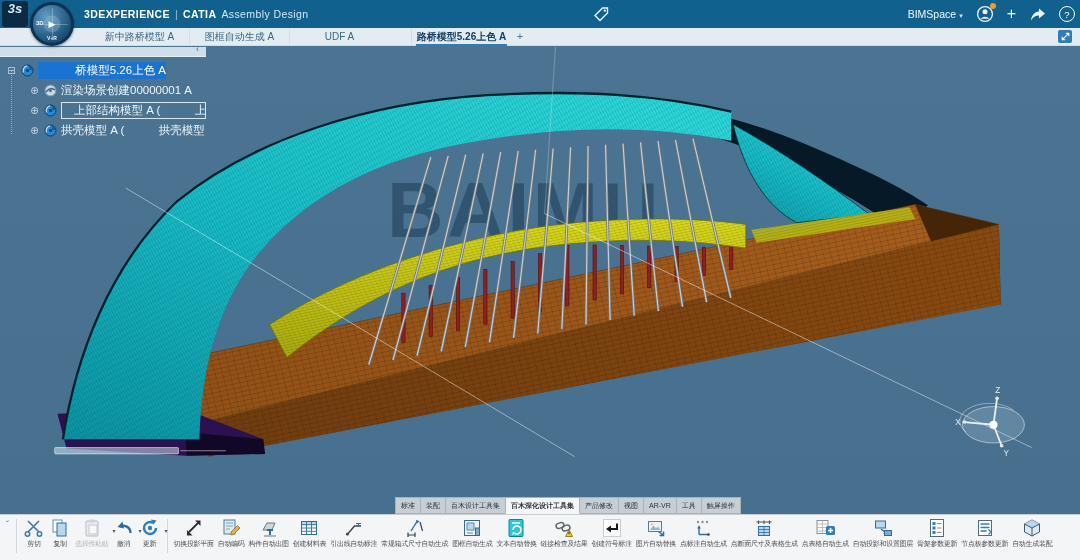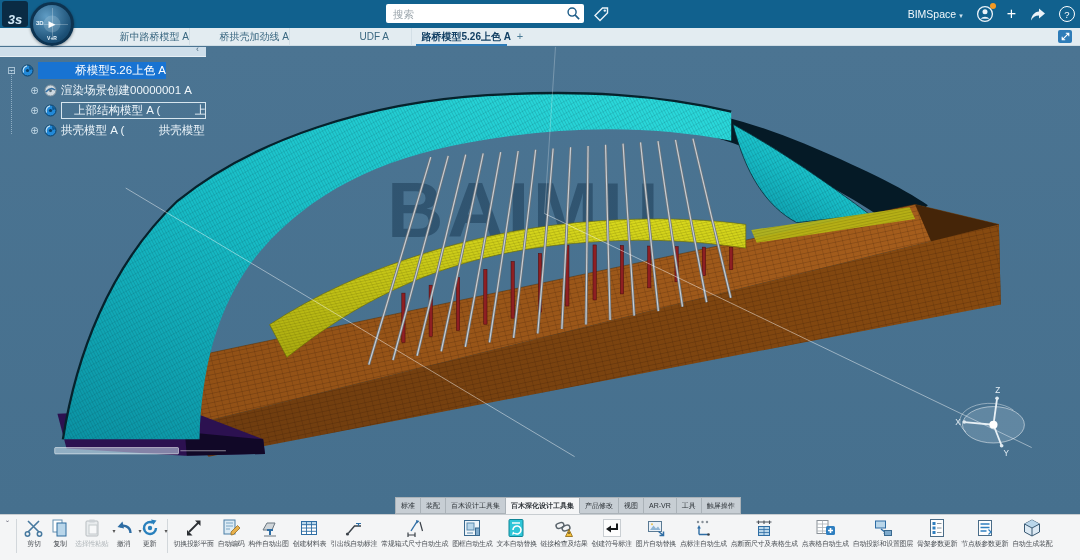--- a/index.html
+++ b/index.html
@@ -3,21 +3,21 @@
 <meta charset="utf-8">
 <style>
   html,body{margin:0;padding:0;width:1080px;height:560px;overflow:hidden;
     font-family:"Liberation Sans","DejaVu Sans",sans-serif;background:#49718f;}
   .app{position:absolute;inset:0;width:1080px;height:560px;}
 
   
   .titlebar{position:absolute;left:0;top:0;width:1080px;height:28px;background:#11618e;}
   .logo3ds{position:absolute;left:2px;top:1px;width:26px;height:26px;background:#0a2b44;
     border-radius:3px;color:#cfe6f5;font-weight:bold;font-style:italic;font-size:13px;
-    display:flex;align-items:flex-end;justify-content:center;}
+    display:flex;align-items:flex-start;justify-content:center;}
   .compass{position:absolute;left:30px;top:2px;width:44px;height:44px;border-radius:50%;
     background:radial-gradient(circle at 35% 30%,#5f9cc4,#1c5076 70%,#123c5c);
     border:3px solid #0d3350;box-sizing:border-box;z-index:40;box-shadow:0 1px 3px rgba(0,0,0,.4);}
   .c-cross{position:absolute;left:50%;top:3px;bottom:3px;width:1px;background:rgba(255,255,255,.25);}
   .c-cross2{position:absolute;top:50%;left:3px;right:3px;height:1px;background:rgba(255,255,255,.25);}
   .c-play{position:absolute;left:50%;top:50%;transform:translate(-50%,-50%);width:17px;height:17px;
     border-radius:50%;background:rgba(220,240,250,.2);color:#fff;font-size:9px;line-height:17px;text-align:center;}
   .c-3d{position:absolute;left:3px;top:15px;font-size:6px;font-weight:bold;color:#e8f4fb;}
   .c-vr{position:absolute;left:50%;transform:translateX(-50%);bottom:2px;font-size:5px;font-weight:bold;color:#e8f4fb;}
   .apptitle{position:absolute;left:84px;top:0;height:28px;display:flex;align-items:center;gap:5px;
@@ -37,21 +37,21 @@
   .bimspace .caret{font-size:7px;color:#cfe3ee;}
   .userbtn{position:relative;width:18px;height:18px;}
   .userbadge{position:absolute;right:-2px;top:-2px;width:6px;height:6px;border-radius:50%;background:#f59a23;}
   .addbtn{color:#fff;font-size:16px;font-weight:400;line-height:16px;}
   .helpbtn{width:14px;height:14px;border:1.2px solid #fff;border-radius:50%;color:#fff;font-size:9.5px;
     display:flex;align-items:center;justify-content:center;}
 
   
   .tabbar{position:absolute;left:0;top:28px;width:1080px;height:18px;background:#e3ecf1;border-bottom:1px solid #cfdde5;box-sizing:border-box;}
   .tabs{position:absolute;left:90px;top:0;height:18px;display:flex;}
-  .tab{width:99px;text-align:right;font-size:10px;line-height:17px;color:#3a6780;
+  .tab{width:99px;text-align:center;font-size:10px;line-height:17px;color:#3a6780;
     border-left:1px solid #d3dfe6;overflow:hidden;white-space:nowrap;position:relative;}
   .tab:first-child{border-left:none;}
   .tab.active{color:#123f63;font-weight:bold;margin-left:22px;}
   .tab.active::after{content:"";position:absolute;left:4px;right:4px;bottom:0;height:2.5px;background:#2e7cb8;}
   .newtab{width:18px;text-align:center;font-size:11px;line-height:17px;color:#4a7a95;}
   .expandbtn{position:absolute;right:8px;top:2px;width:14px;height:13px;background:#2e7cb8;border-radius:2px;
     display:flex;align-items:center;justify-content:center;}
 
   
   .viewport{position:absolute;left:0;top:46px;width:1080px;height:468px;background:linear-gradient(#4b7492,#46708e);overflow:hidden;}
@@ -91,26 +91,25 @@
 </style>
 </head>
 <body>
 
 <div class="app">
 
   <div class="titlebar">
     <div class="logo3ds">
         <span>3s</span>
       </div>
-    <div class="searchwrap">
-      <input class="search" placeholder="搜索" style="">
-      <svg width="15" height="15" viewBox="0 0 16 16">
-        <circle cx="6.5" cy="6.5" r="4.3" fill="none" stroke="#1c5c88" stroke-width="1.5"></circle>
-        <path d="M9.8 9.8 L14 14" stroke="#1c5c88" stroke-width="1.7"></path>
-      </svg>
+    <div class="apptitle">
+      <span class="brand">3DEXPERIENCE</span>
+      <span class="divider">|</span>
+      <span class="appn">CATIA</span>
+      <span class="module">Assembly Design</span>
     </div>
     <svg class="tagbtn" viewBox="0 0 18 18">
       <path d="M3 10.5 L10.5 3 H15.5 V8 L8 15.5 Z" fill="none" stroke="#eaf2f8" stroke-width="1.4"></path>
       <circle cx="12.8" cy="5.6" r="1.2" fill="#eaf2f8"></circle>
     </svg>
     <div class="rightcluster">
       <div class="bimspace">
         <span>BIMSpace</span>
         <span class="caret">▾</span>
       </div>
@@ -135,21 +134,21 @@
       <div class="c-cross2"></div>
       <span class="c-play">▶</span>
       <span class="c-3d">3D</span>
       <span class="c-vr">V+R</span>
     </div>
   </div>
 
   <div class="tabbar">
     <div class="tabs">
       <div class="tab">新中路桥模型 A</div>
-      <div class="tab">桥拱壳加劲线 A</div>
+      <div class="tab">图框自动生成 A</div>
       <div class="tab">UDF A</div>
       <div class="tab active">路桥模型5.26上色 A</div>
       <div class="newtab">+</div>
     </div>
     <div class="expandbtn">
       <svg width="9" height="9" viewBox="0 0 9 9">
         <path d="M1.2 7.8 L7.8 1.2 M4.8 1.2 H7.8 V4.2 M1.2 4.8 V7.8 H4.2" fill="none" stroke="#fff" stroke-width="1.1"></path>
       </svg>
     </div>
   </div>

